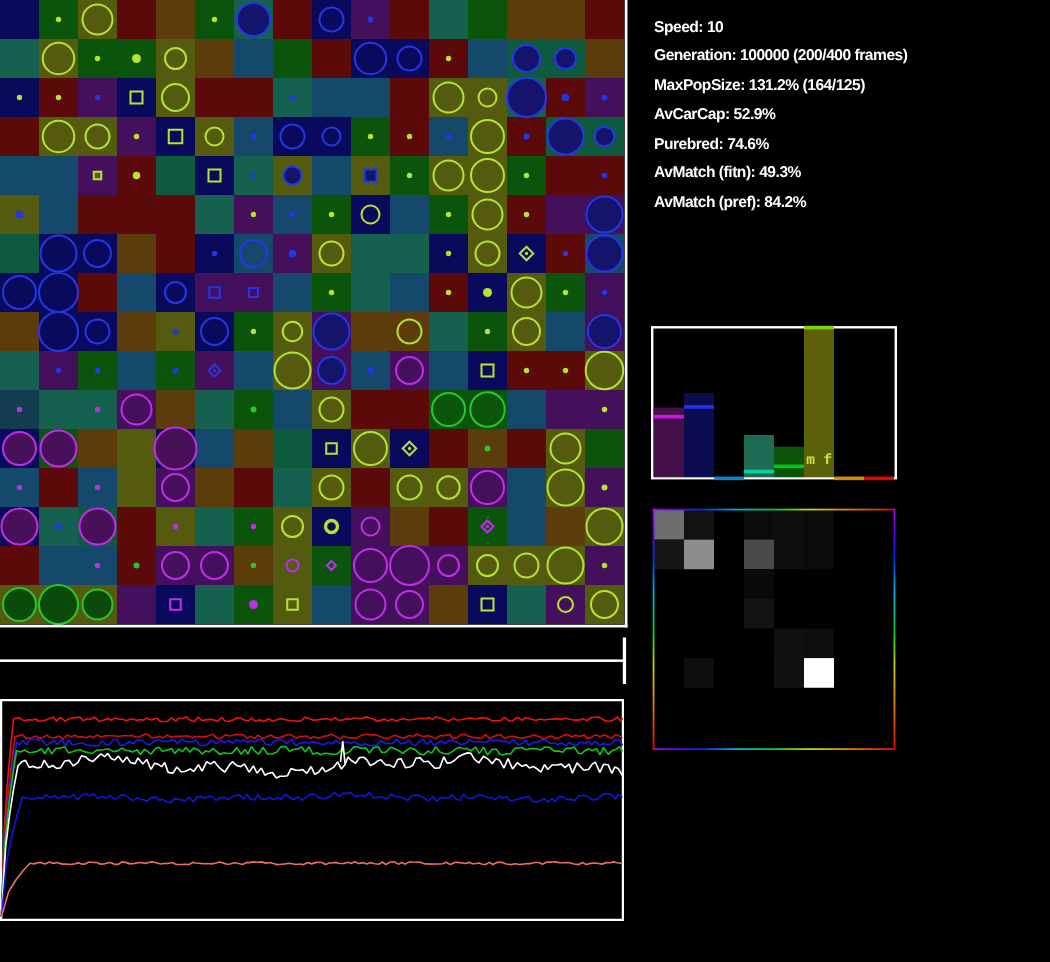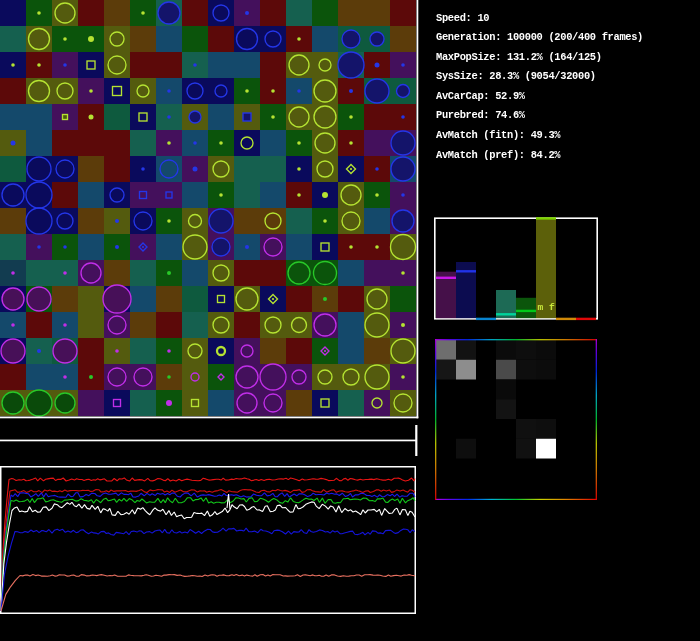--- a/index.html
+++ b/index.html
@@ -1,16 +1,16 @@
 <!DOCTYPE html>
 <html><head><meta charset="utf-8"><style>
 html,body{margin:0;padding:0;background:#000;width:700px;height:641px;overflow:hidden}
 #stage{position:absolute;left:0;top:0;width:700px;height:641px;background:#000}
 .abs{position:absolute}
-#stats{left:436px;top:8.5px;color:#fff;font-family:Liberation Mono, monospace;font-weight:bold;font-size:10.4px;letter-spacing:-0.32px;line-height:19.6px;white-space:pre}
+#stats{left:436px;top:8.5px;color:#fff;font-family:Liberation Sans, sans-serif;font-weight:bold;font-size:10.4px;letter-spacing:-0.32px;line-height:19.6px;white-space:pre}
 </style></head><body>
 <div id="stage">
 <svg class="abs" style="left:0;top:0" width="700" height="641" viewBox="0 0 700 641" shape-rendering="auto">
 <defs>
         <linearGradient id="rh" x1="0" y1="0" x2="1" y2="0">
           <stop offset="0%" stop-color="#b400e6"></stop>
           <stop offset="8%" stop-color="#6a00f0"></stop>
           <stop offset="20%" stop-color="#0028f0"></stop>
           <stop offset="35%" stop-color="#00b4d8"></stop>
           <stop offset="50%" stop-color="#00c832"></stop>
@@ -502,13 +502,13 @@
         <rect x="536" y="419.00" width="20" height="19.75" fill="#0e0e0e"></rect>
         <rect x="456" y="438.75" width="20" height="19.75" fill="#0e0e0e"></rect>
         <rect x="516" y="438.75" width="20" height="19.75" fill="#111111"></rect>
         <rect x="536" y="438.75" width="20" height="19.75" fill="#ffffff"></rect>
       </g>
 <rect x="435.1" y="339.1" width="161.8" height="1.2" fill="url(#rh)"></rect>
 <rect x="435.1" y="498.8" width="161.8" height="1.2" fill="url(#rh)"></rect>
 <rect x="435.1" y="339.1" width="1.2" height="160.9" fill="url(#rv)"></rect>
 <rect x="595.7" y="339.1" width="1.2" height="160.9" fill="url(#rv)"></rect>
 </svg>
-<div class="abs" id="stats"><div>Speed: 10</div><div>Generation: 100000 (200/400 frames)</div><div>MaxPopSize: 131.2% (164/125)</div><div>SysSize: 28.3% (9054/32000)</div><div>AvCarCap: 52.9%</div><div>Purebred: 74.6%</div><div>AvMatch (fitn): 49.3%</div><div>AvMatch (pref): 84.2%</div></div>
+<div class="abs" id="stats"><div>Speed: 10</div><div>Generation: 100000 (200/400 frames)</div><div>MaxPopSize: 131.2% (164/125)</div><div>AvCarCap: 52.9%</div><div>Purebred: 74.6%</div><div>AvMatch (fitn): 49.3%</div><div>AvMatch (pref): 84.2%</div></div>
 </div>
 </body></html>

